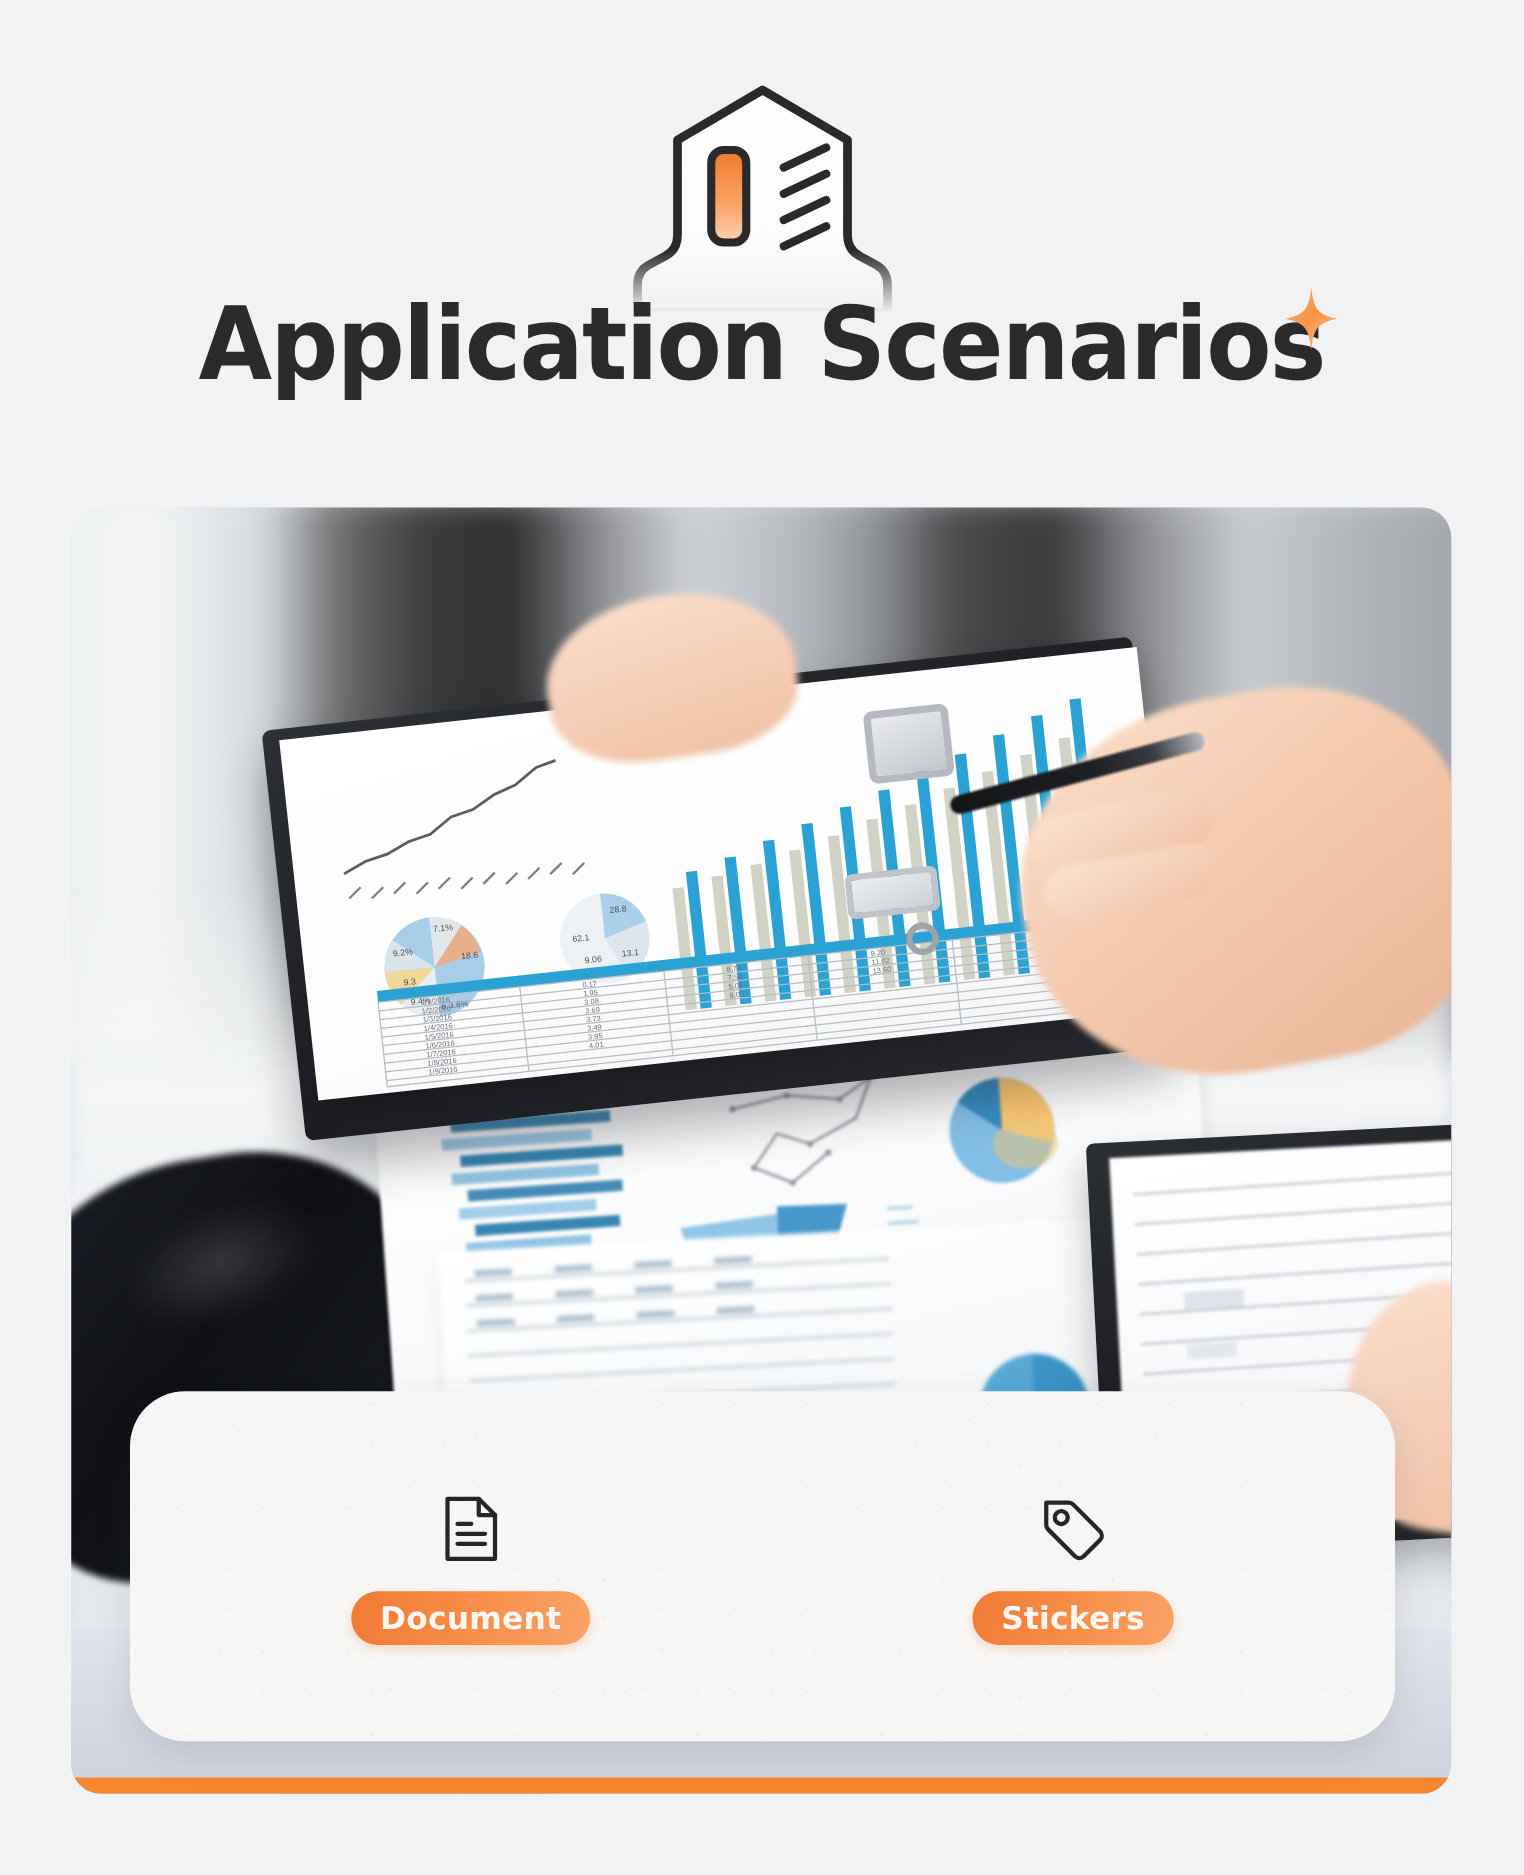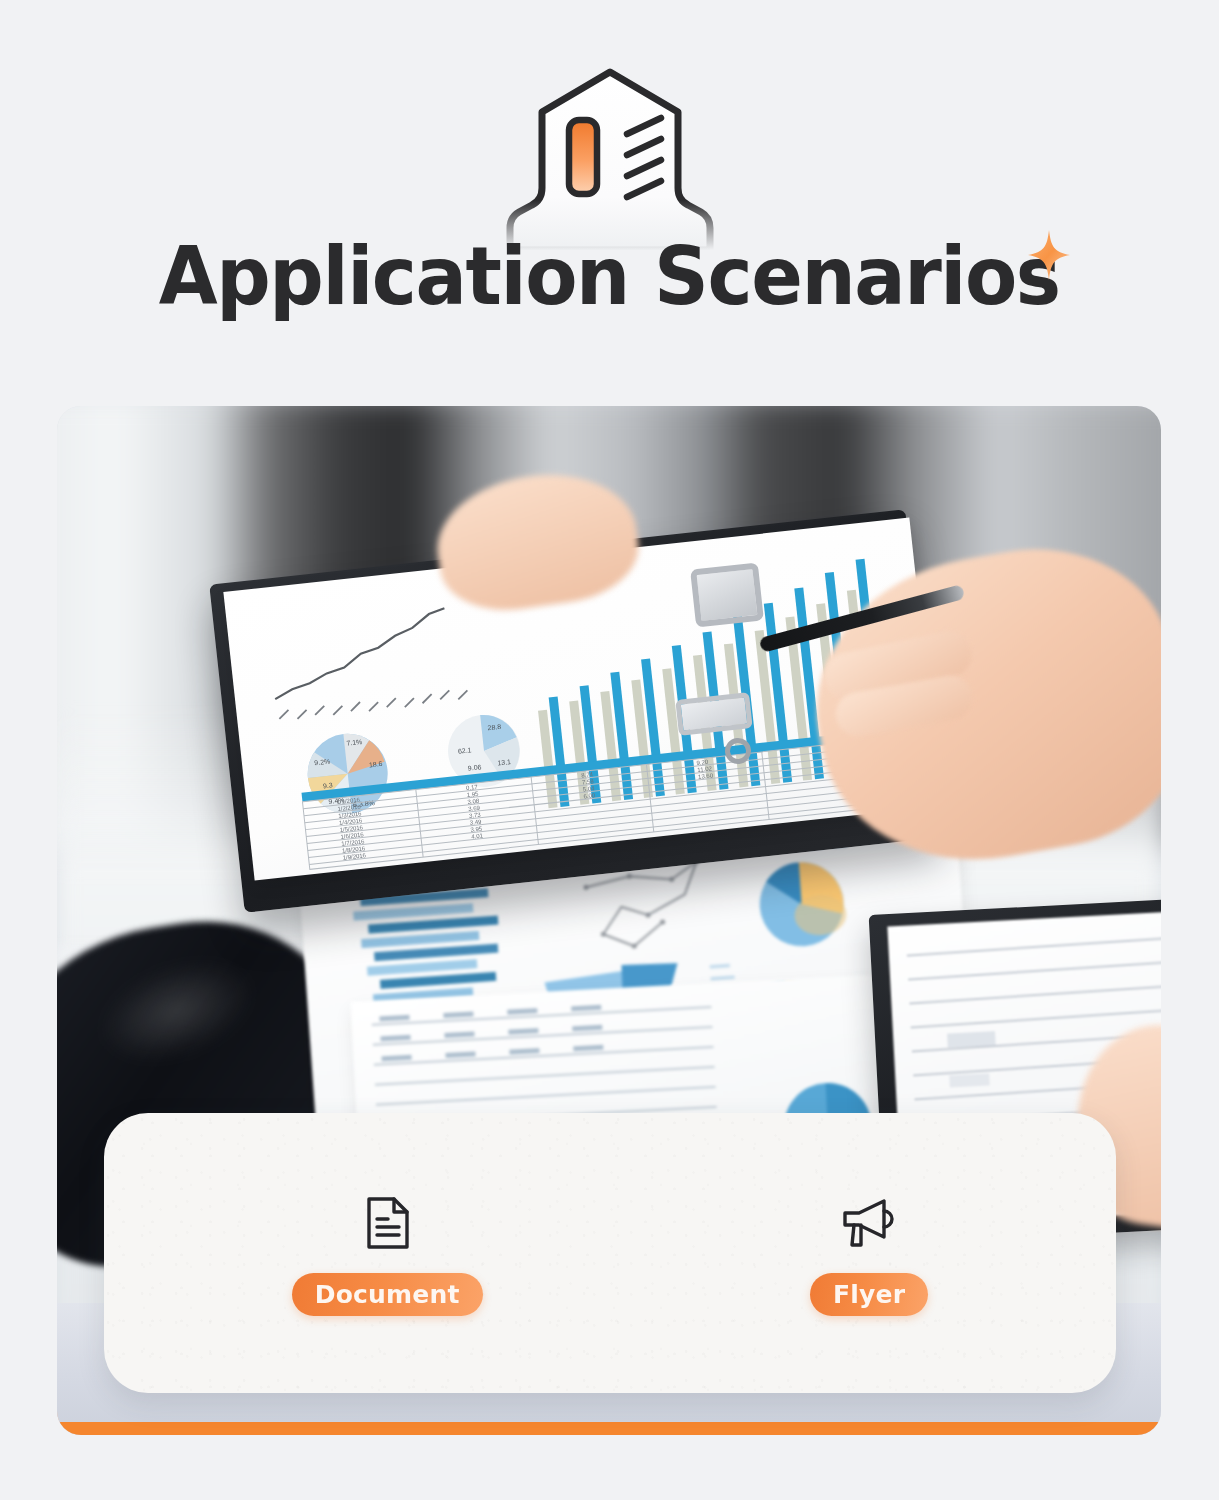--- a/index.html
+++ b/index.html
@@ -714,28 +714,28 @@
             <line x1="20" y1="26" x2="31" y2="26"></line>
             <line x1="20" y1="34" x2="42" y2="34"></line>
             <line x1="20" y1="42" x2="42" y2="42"></line>
           </svg>
         </span>
         <span class="chip-pill">Document</span>
       </div>
 
 
 
+
       <div class="chip-item">
         <span class="chip-icon">
           <svg width="60" height="60" viewBox="0 0 60 60" fill="none" stroke="#26262a" stroke-width="3.4" stroke-linejoin="round" stroke-linecap="round">
-            <path d="M6 20 H20 L45 8 V44 L20 32 H6 Z"></path>
-            <path d="M45 18 A8 8 0 0 1 45 34"></path>
-            <path d="M15 32 L13 52 H22 L22 32"></path>
+            <path d="M9 9 H27 A5 5 0 0 1 30.5 10.5 L52 32 A5 5 0 0 1 52 39 L39 52
+                     A5 5 0 0 1 32 52 L10.5 30.5 A5 5 0 0 1 9 27 Z"></path>
+            <circle cx="21" cy="21" r="5.2"></circle>
           </svg>
         </span>
-        <span class="chip-pill">Flyer</span>
+        <span class="chip-pill">Stickers</span>
       </div>
-
 
     </div>
   </div>
 
 </div>
 
 </body></html>

